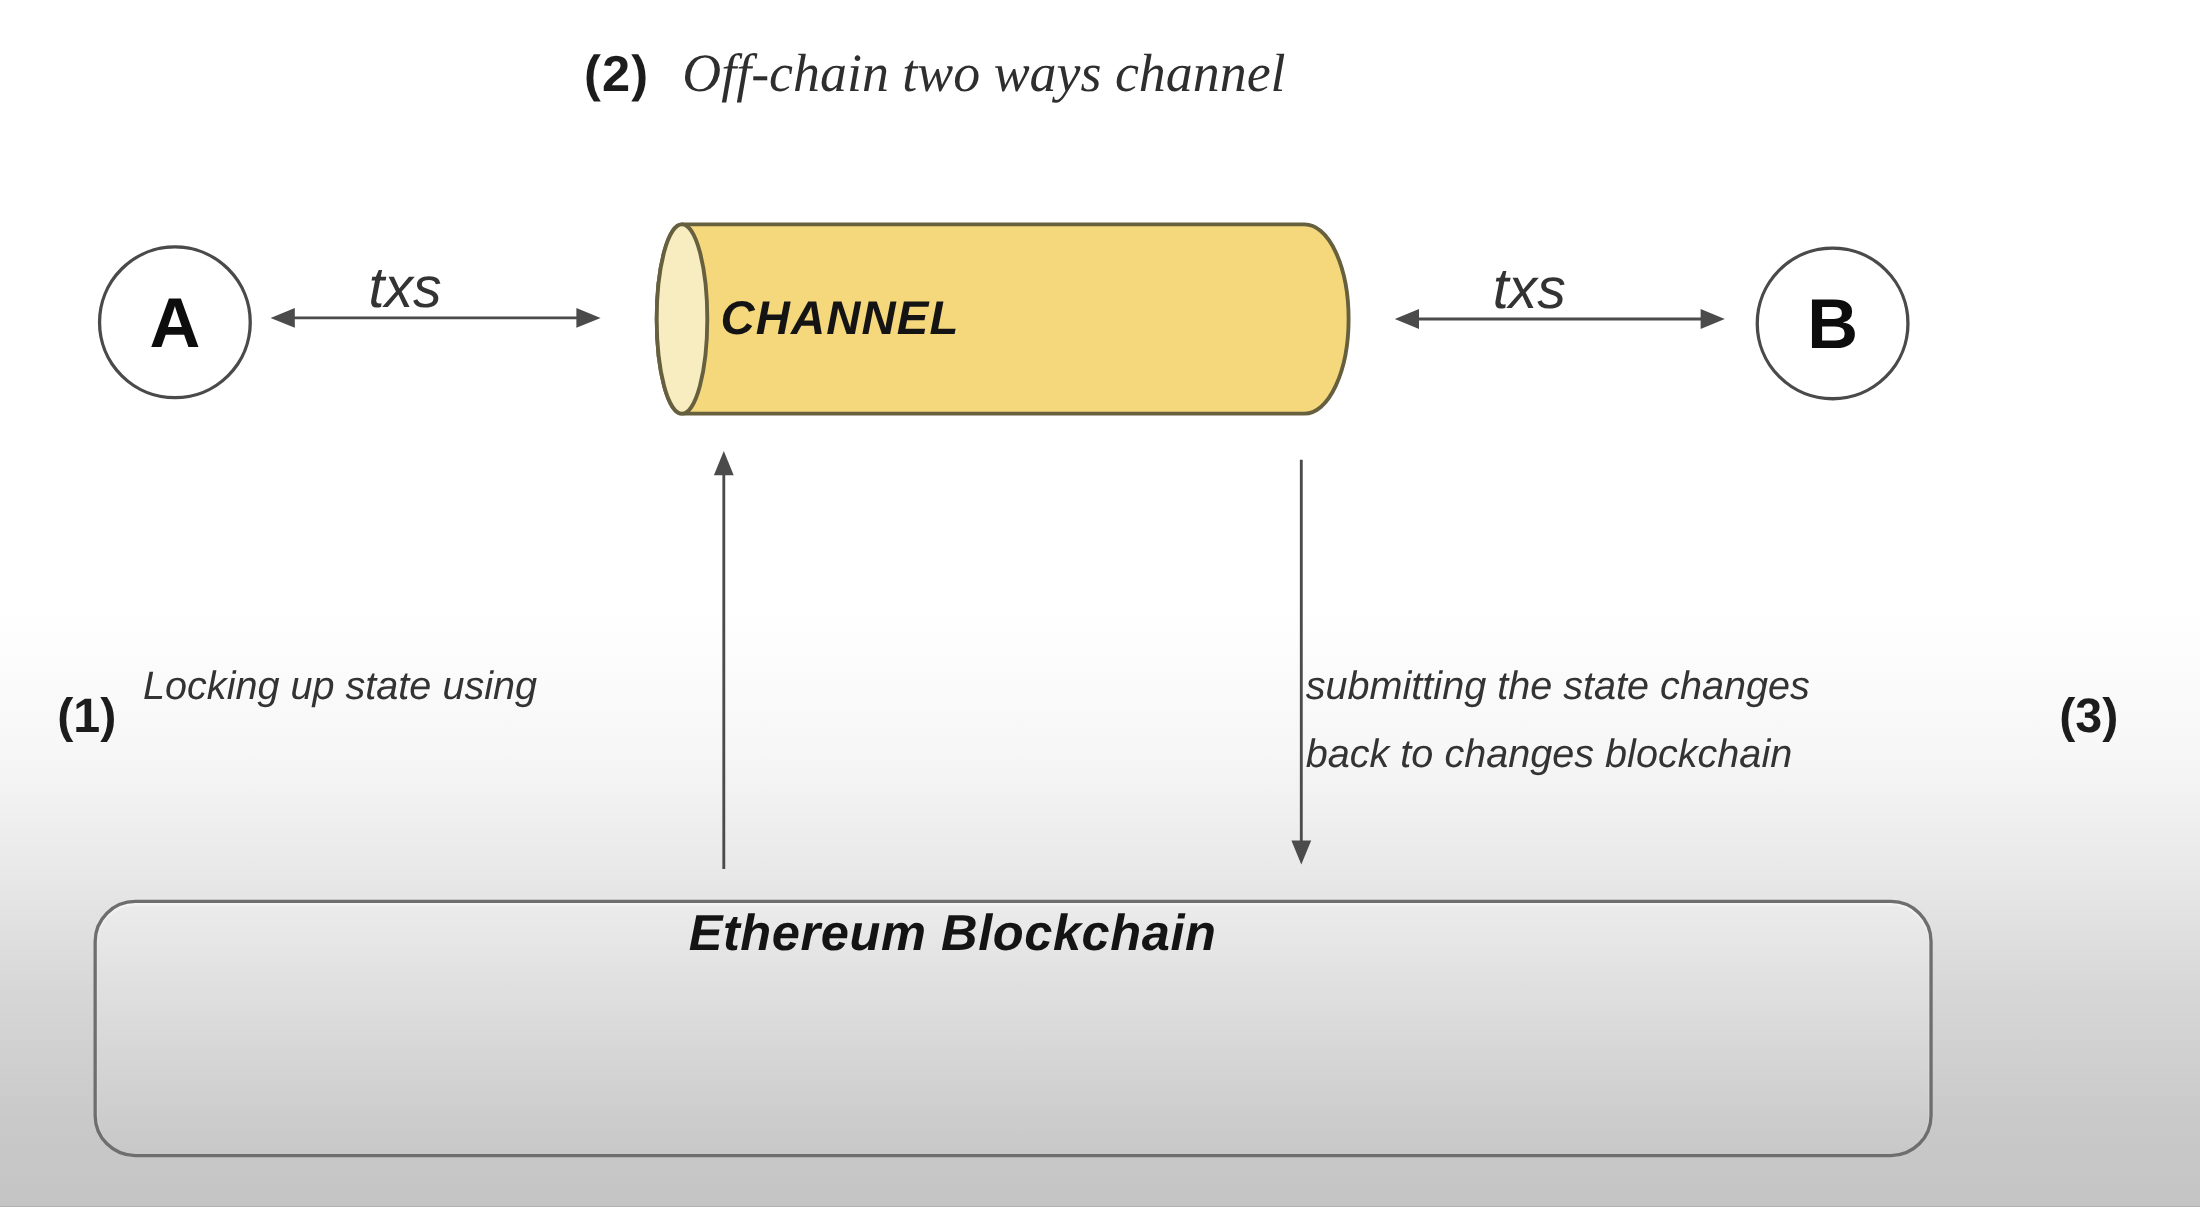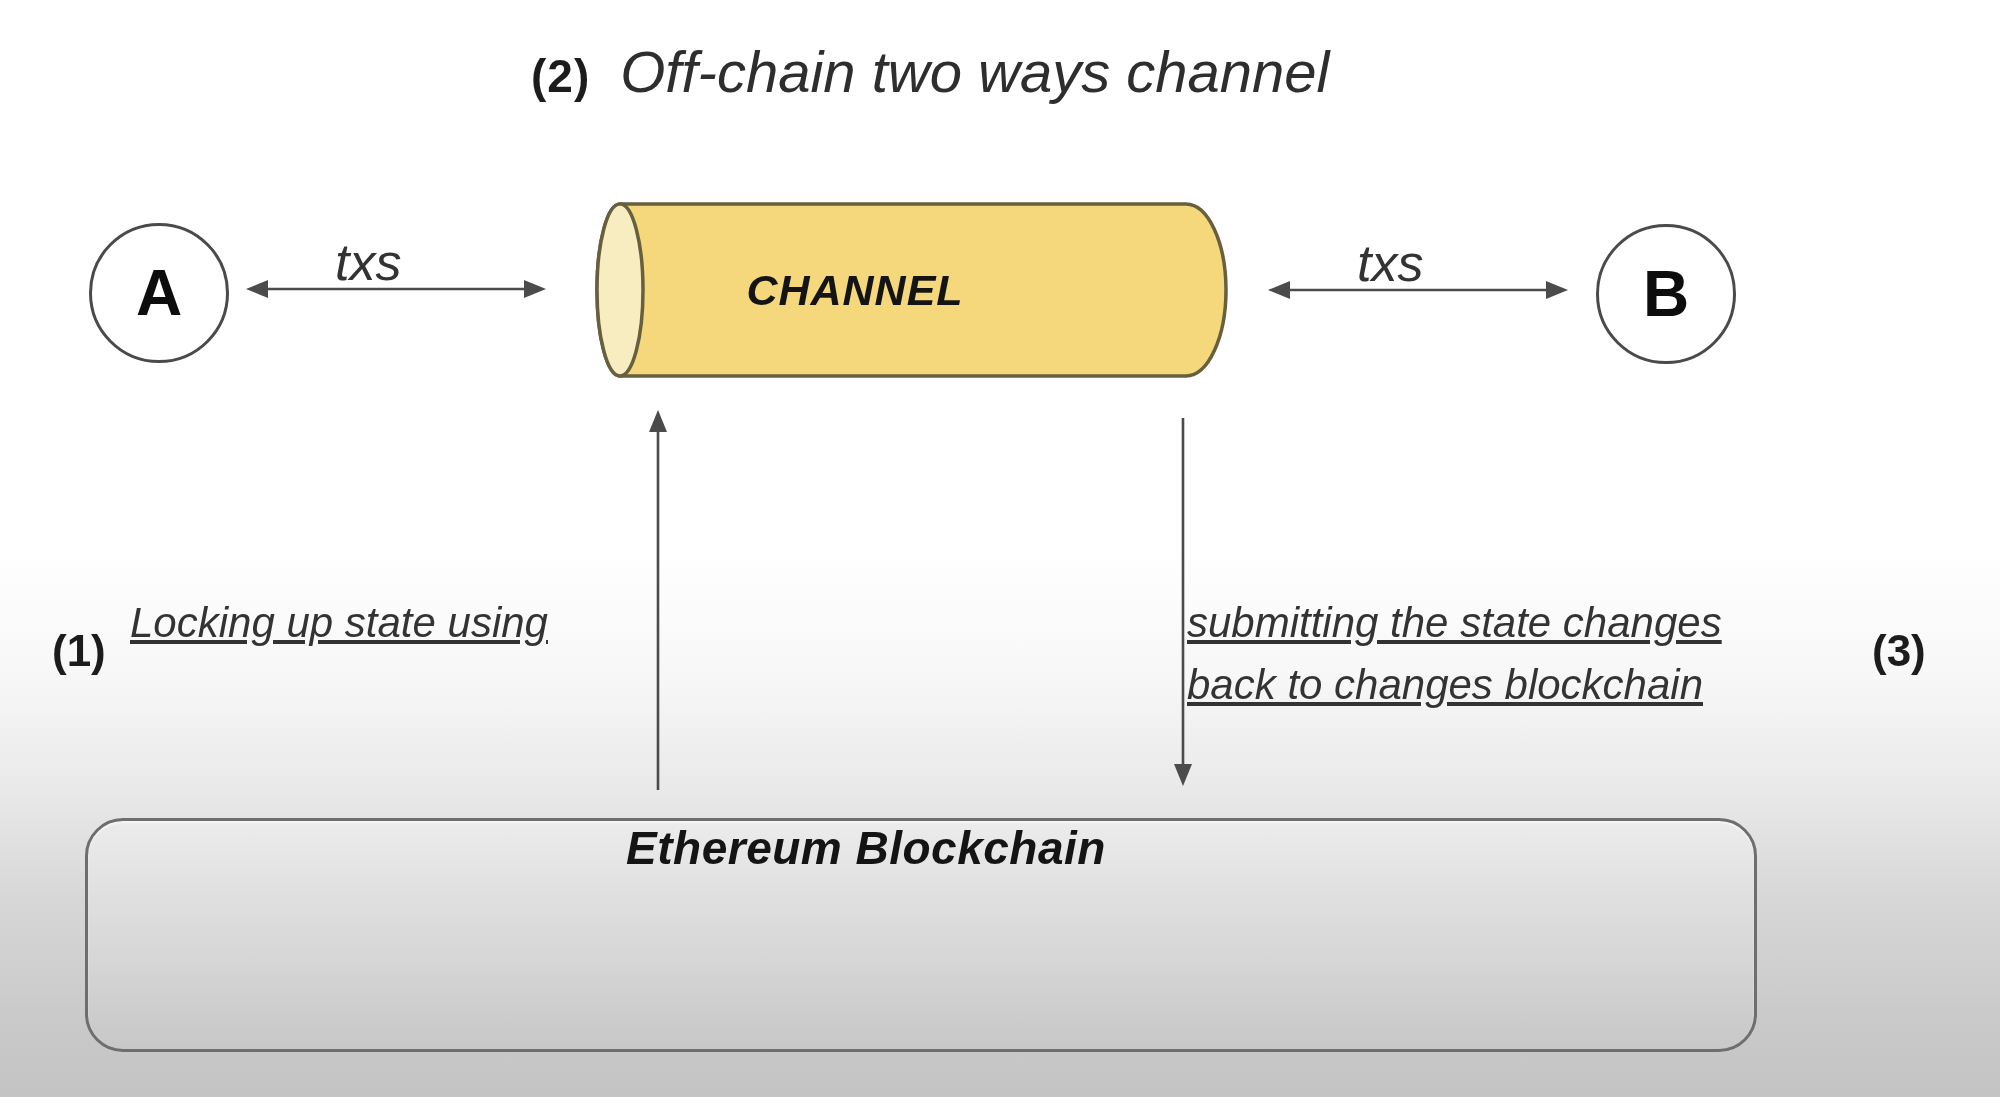--- a/index.html
+++ b/index.html
@@ -17,21 +17,21 @@
 
   
   .title-row {
     left: 531px; top: 38px;
     display: flex; align-items: baseline; gap: 30px;
   }
   .title-number {
     font-weight: bold; font-size: 46px; color: #1c1c1c; letter-spacing: 1px;
   }
   .title-text {
-    font-style: italic; font-size: 58px; color: #2e2e2e; letter-spacing: 0px;
+    font-style: italic; font-size: 49px; color: #2e2e2e; letter-spacing: 0px; font-family: Liberation Serif, serif;
   }
 
   
   .node {
     width: 134px; height: 134px;
     border: 3px solid #4a4a4a; border-radius: 50%;
     background: #ffffff;
     display: flex; align-items: center; justify-content: center;
   }
   .node-letter {
@@ -44,33 +44,31 @@
   .txs-label {
     width: 120px; 
     font-style: italic; font-size: 52px; color: #333333;
   }
   .txs-left  { left: 335px;  top: 232px; }
   .txs-right { left: 1357px; top: 233px; }
 
   
   .channel-label {
     left: 655px; top: 266px; width: 400px;
-    text-align: center;
     font-weight: bold; font-style: italic;
     font-size: 43px; color: #141414; letter-spacing: 1px;
   }
 
   
   .step-number {
     font-weight: bold; font-size: 44px; color: #1c1c1c;
   }
   .step-text {
-    font-style: italic; font-size: 42px; color: #333333; line-height: 62px;
+    font-style: italic; font-size: 36px; color: #333333; line-height: 62px;
     white-space: nowrap;
-    text-decoration: underline;
   }
   .step1-number { left: 52px;  top: 626px; }
   .step1-text   { left: 130px; top: 592px; }
   .step3-text   { left: 1187px; top: 592px; }
   .step3-number { left: 1872px; top: 626px; }
 
   
   .blockchain-box {
     left: 85px; top: 818px; width: 1672px; height: 234px;
     border: 3px solid #6e6e6e; border-radius: 38px;

